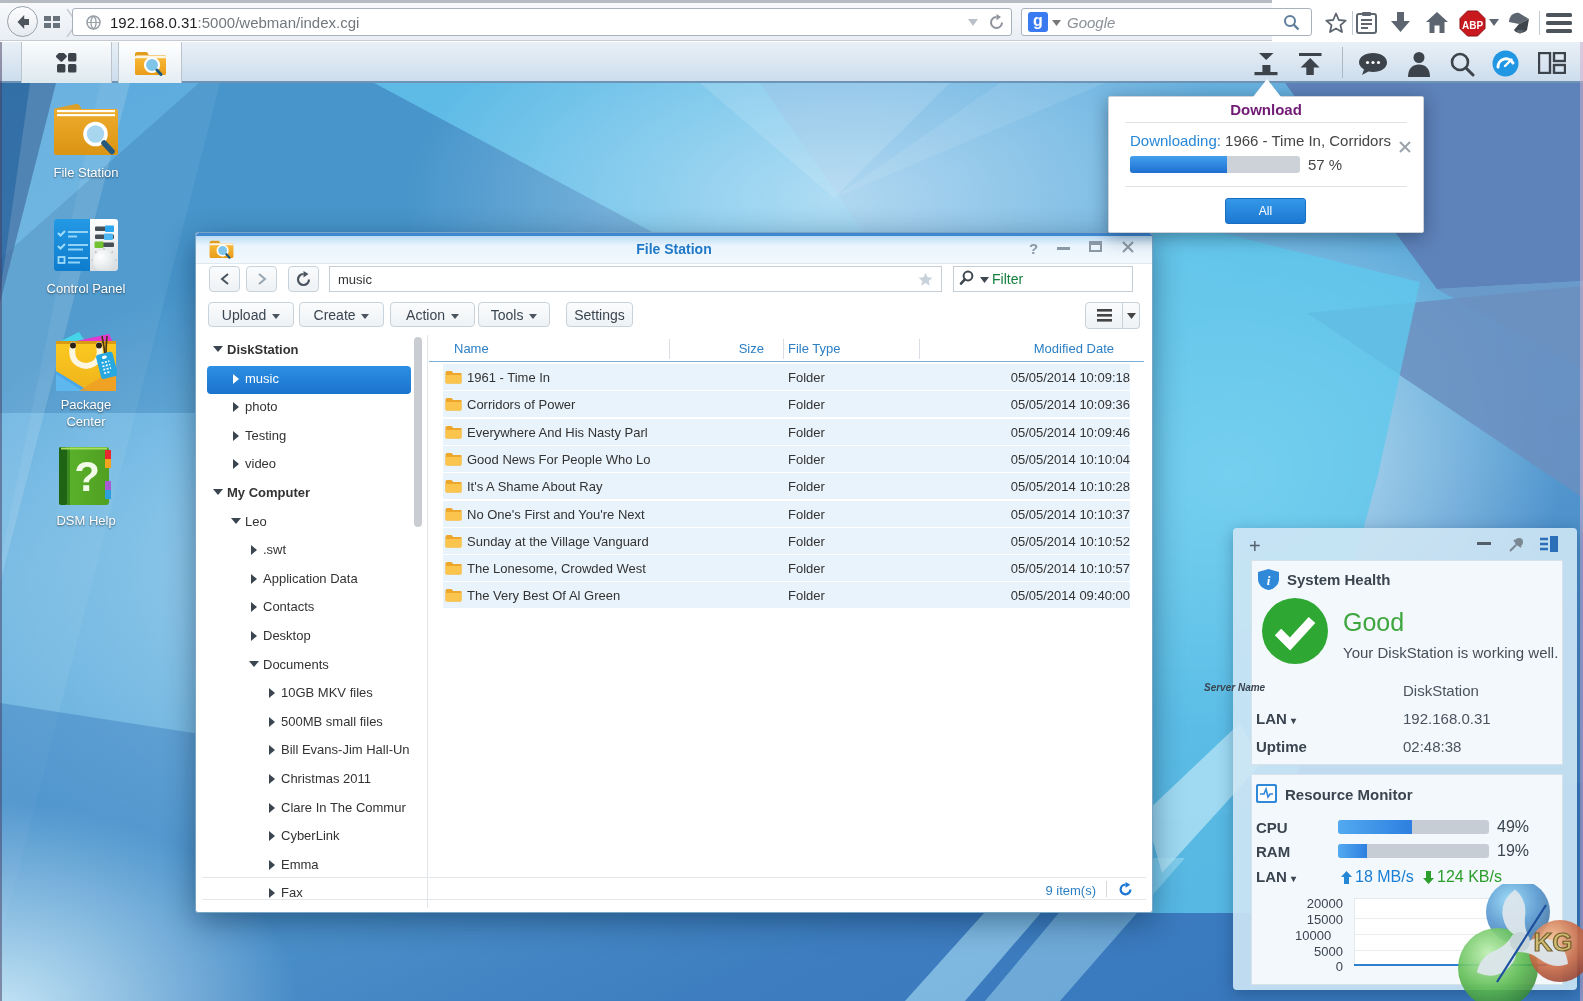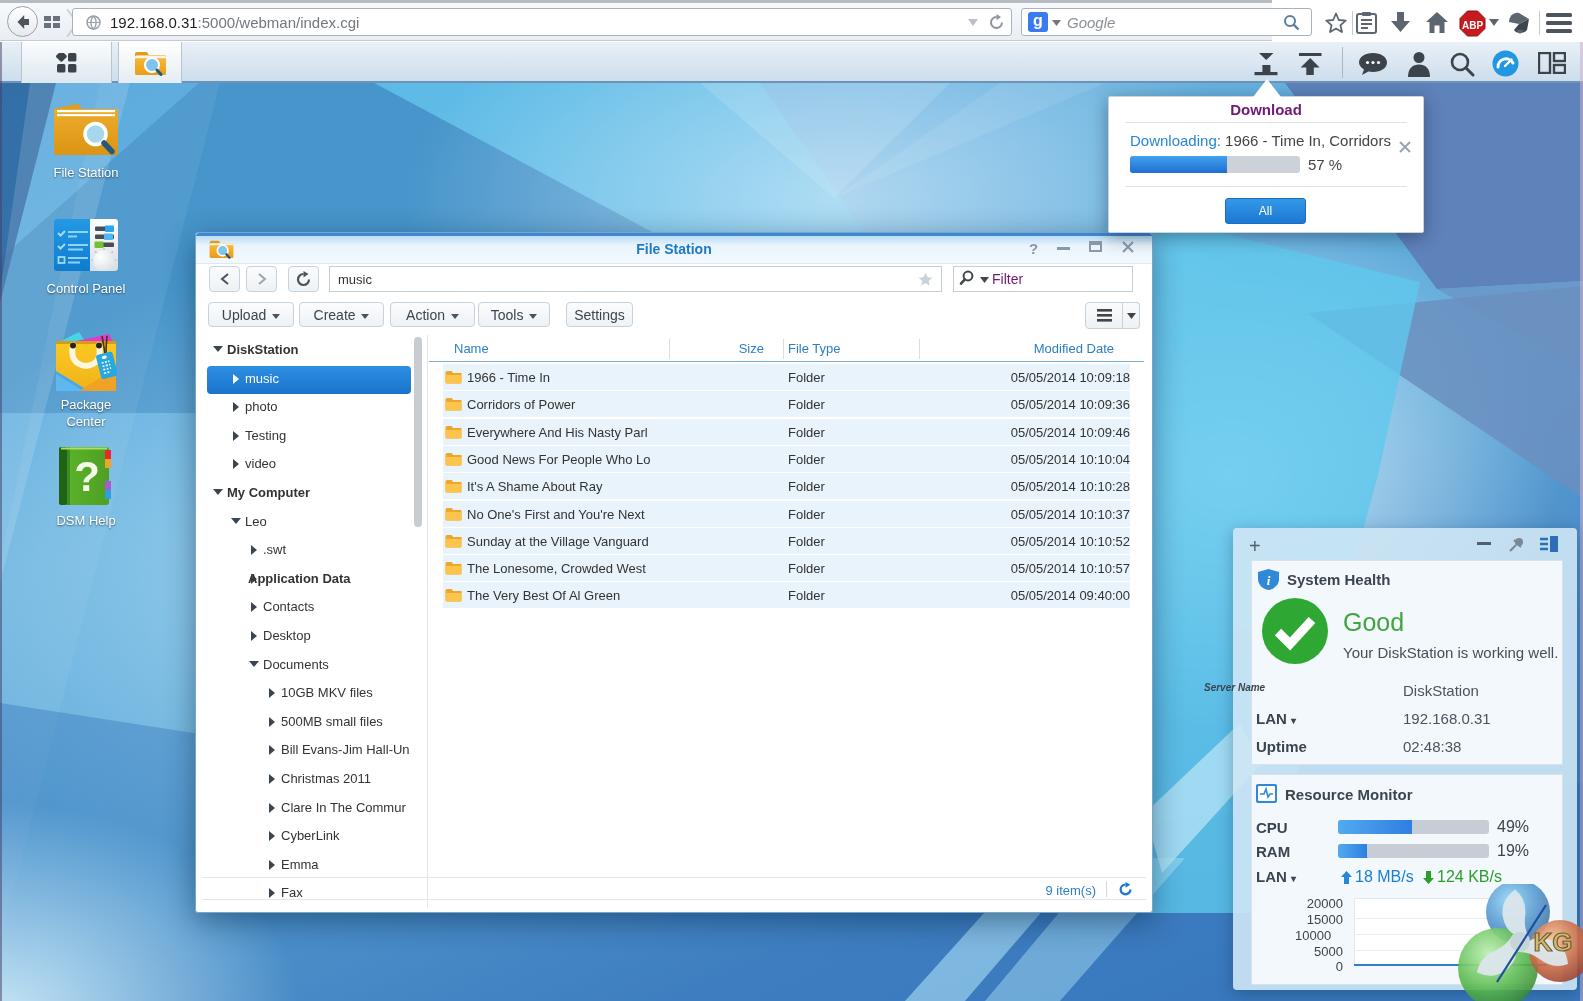--- a/index.html
+++ b/index.html
@@ -352,21 +352,21 @@
       <path d="M7.5 0.8 L9.5 5.3 L14.4 5.7 L10.7 8.9 L11.8 13.7 L7.5 11.1 L3.2 13.7 L4.3 8.9 L0.6 5.7 L5.5 5.3 Z" fill="#c9d2da"></path>
     </svg>
   <div class="abs" style="left:757px;top:33px;width:180px;height:26px;background:#fff;border:1px solid #c4ced6;"></div>
   <svg class="abs" style="left:763px;top:37px;" width="15" height="16" viewBox="0 0 15 16">
       <circle cx="9" cy="6" r="4.4" fill="none" stroke="#3f4850" stroke-width="2"></circle>
       <path d="M5.8 9.4 L2 13.6" stroke="#3f4850" stroke-width="2.6" stroke-linecap="round"></path>
     </svg>
   <svg class="abs" style="left:784px;top:44px;" width="9" height="6" viewBox="0 0 9 6">
       <path d="M0 0 L4.5 6 L9 0 Z" fill="#3f4850"></path>
     </svg>
-  <div class="abs" style="left:796px;top:38px;font-size:14px;color:#701a75;">Filter</div>
+  <div class="abs" style="left:796px;top:38px;font-size:14px;color:#15803d;">Filter</div>
 
   <div class="abs" style="left:0;top:66px;width:956px;height:36px;background:#fff;"></div>
   <div class="btn abs" style="left:12px;top:69px;width:86px;">Upload <span class="car"></span></div>
   <div class="btn abs" style="left:103px;top:69px;width:85px;">Create <span class="car"></span></div>
   <div class="btn abs" style="left:194px;top:69px;width:85px;">Action <span class="car"></span></div>
   <div class="btn abs" style="left:282px;top:69px;width:72px;">Tools <span class="car"></span></div>
   <div class="btn abs" style="left:370px;top:69px;width:67px;">Settings</div>
   <div class="abs" style="left:889px;top:69px;width:38px;height:27px;background:linear-gradient(#fafbfc,#eef2f5);border:1px solid #c8d2da;border-radius:4px 0 0 4px;"></div>
   <svg class="abs" style="left:901px;top:76px;" width="15" height="13" viewBox="0 0 15 13">
       <rect y="0" width="15" height="2.6" fill="#444"></rect>
@@ -390,21 +390,21 @@
       <div style="position:absolute;left:43px;top:92.80000000000001px;">Testing</div>
       <span style="position:absolute;left:31px;top:124.4px;width:0;height:0;border-top:5px solid transparent;border-bottom:5px solid transparent;border-left:6px solid #3a4550;"></span>
       <div style="position:absolute;left:43px;top:121.4px;">video</div>
       <span style="position:absolute;left:11px;top:154px;width:0;height:0;border-left:5px solid transparent;border-right:5px solid transparent;border-top:6px solid #3a4550;"></span>
       <div style="position:absolute;left:25px;top:150px;font-weight:bold;">My Computer</div>
       <span style="position:absolute;left:29px;top:182.60000000000002px;width:0;height:0;border-left:5px solid transparent;border-right:5px solid transparent;border-top:6px solid #3a4550;"></span>
       <div style="position:absolute;left:43px;top:178.60000000000002px;">Leo</div>
       <span style="position:absolute;left:49px;top:210.20000000000002px;width:0;height:0;border-top:5px solid transparent;border-bottom:5px solid transparent;border-left:6px solid #3a4550;"></span>
       <div style="position:absolute;left:61px;top:207.20000000000002px;">.swt</div>
       <span style="position:absolute;left:49px;top:238.8px;width:0;height:0;border-top:5px solid transparent;border-bottom:5px solid transparent;border-left:6px solid #3a4550;"></span>
-      <div style="position:absolute;left:46px;top:235.8px;font-weight:bold;">Application Data</div>
+      <div style="position:absolute;left:61px;top:235.8px;">Application Data</div>
       <span style="position:absolute;left:49px;top:267.40000000000003px;width:0;height:0;border-top:5px solid transparent;border-bottom:5px solid transparent;border-left:6px solid #3a4550;"></span>
       <div style="position:absolute;left:61px;top:264.40000000000003px;">Contacts</div>
       <span style="position:absolute;left:49px;top:296px;width:0;height:0;border-top:5px solid transparent;border-bottom:5px solid transparent;border-left:6px solid #3a4550;"></span>
       <div style="position:absolute;left:61px;top:293px;">Desktop</div>
       <span style="position:absolute;left:47px;top:325.6px;width:0;height:0;border-left:5px solid transparent;border-right:5px solid transparent;border-top:6px solid #3a4550;"></span>
       <div style="position:absolute;left:61px;top:321.6px;">Documents</div>
       <span style="position:absolute;left:67px;top:353.20000000000005px;width:0;height:0;border-top:5px solid transparent;border-bottom:5px solid transparent;border-left:6px solid #3a4550;"></span>
       <div style="position:absolute;left:79px;top:350.20000000000005px;">10GB MKV files</div>
       <span style="position:absolute;left:67px;top:381.8px;width:0;height:0;border-top:5px solid transparent;border-bottom:5px solid transparent;border-left:6px solid #3a4550;"></span>
       <div style="position:absolute;left:79px;top:378.8px;">500MB small files</div>
@@ -433,21 +433,21 @@
       <div style="position:absolute;left:240px;top:4px;width:1px;height:20px;background:#d8dee4;"></div>
       <div style="position:absolute;left:354px;top:4px;width:1px;height:20px;background:#d8dee4;"></div>
       <div style="position:absolute;left:490px;top:4px;width:1px;height:20px;background:#d8dee4;"></div>
       <div style="position:absolute;left:14px;top:29px;width:687px;height:26px;background:#e9f3fb;"></div>
       <div style="position:absolute;left:16px;top:35px;width:17px;height:14px;">
         <svg width="17" height="14" viewBox="0 0 17 14" style="position:absolute;left:0;top:0;">
           <path d="M0.5 2.5 Q0.5 1 2 1 L6 1 Q7 1 7.5 2 L8 3 L16.5 3 L16.5 12 Q16.5 13.5 15 13.5 L2 13.5 Q0.5 13.5 0.5 12 Z" fill="#eda72c"></path>
           <path d="M0.5 5 L16.5 5 L16.5 12 Q16.5 13.5 15 13.5 L2 13.5 Q0.5 13.5 0.5 12 Z" fill="#fbc54d"></path>
         </svg>
       </div>
-      <div style="position:absolute;left:38px;top:35px;font-size:13px;color:#333;">1966 - Time In</div>
+      <div style="position:absolute;left:38px;top:35px;font-size:13px;color:#333;">1961 - Time In</div>
       <div style="position:absolute;left:359px;top:35px;font-size:13px;color:#333;">Folder</div>
       <div style="position:absolute;left:560px;top:35px;width:141px;text-align:right;font-size:13px;color:#333;">05/05/2014 10:09:18</div>
       <div style="position:absolute;left:14px;top:56.3px;width:687px;height:26px;background:#e9f3fb;"></div>
       <div style="position:absolute;left:16px;top:62.3px;width:17px;height:14px;">
         <svg width="17" height="14" viewBox="0 0 17 14" style="position:absolute;left:0;top:0;">
           <path d="M0.5 2.5 Q0.5 1 2 1 L6 1 Q7 1 7.5 2 L8 3 L16.5 3 L16.5 12 Q16.5 13.5 15 13.5 L2 13.5 Q0.5 13.5 0.5 12 Z" fill="#eda72c"></path>
           <path d="M0.5 5 L16.5 5 L16.5 12 Q16.5 13.5 15 13.5 L2 13.5 Q0.5 13.5 0.5 12 Z" fill="#fbc54d"></path>
         </svg>
       </div>
       <div style="position:absolute;left:38px;top:62.3px;font-size:13px;color:#333;">Corridors of Power</div>

